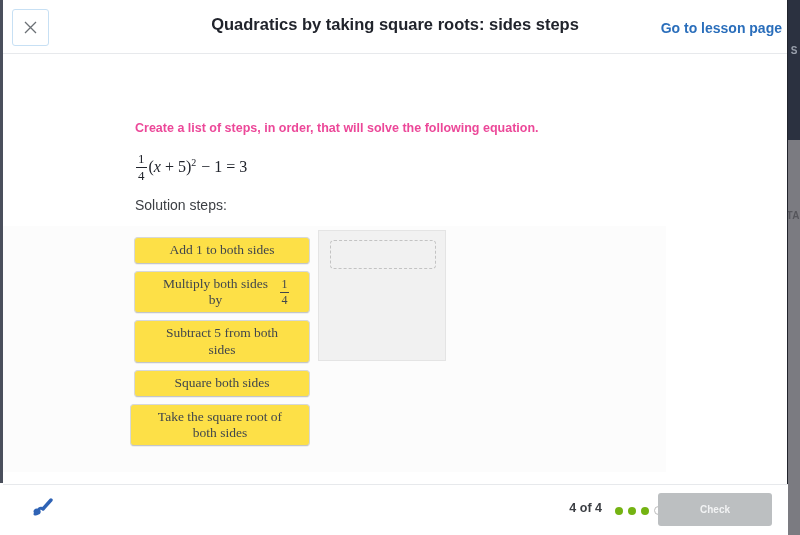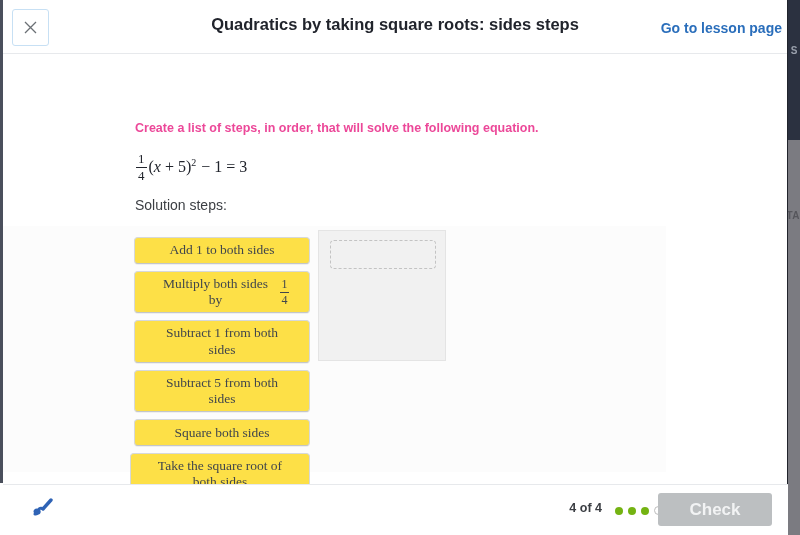--- a/index.html
+++ b/index.html
@@ -273,21 +273,21 @@
   }
   .check-btn {
     position: absolute;
     right: 16px; top: 8px;
     width: 114px; height: 33px;
     background: #bcbfc1;
     border: none;
     border-radius: 3px;
     color: #f2f3f4;
     font-family: "Liberation Sans", sans-serif;
-    font-size: 17px;
+    font-size: 10px;
     font-weight: 700;
     cursor: default;
   }
 </style>
 </head>
 <body>
 
 <div id="page-root">
 
   <div class="bg-strip-dark"></div>
@@ -333,23 +333,20 @@
         <div class="choice">
           <span>Add 1 to both sides</span>
         </div>
         <div class="choice tall">
           <span>Multiply both sides by</span>
           <span class="inline-frac">
             <span>1</span>
             <span class="bar"></span>
             <span>4</span>
           </span>
-        </div>
-        <div class="choice">
-          <span>Subtract 1 from both sides</span>
         </div>
         <div class="choice">
           <span>Subtract 5 from both sides</span>
         </div>
         <div class="choice">
           <span>Square both sides</span>
         </div>
         <div class="choice wide">
           <span>Take the square root of both sides</span>
         </div>

